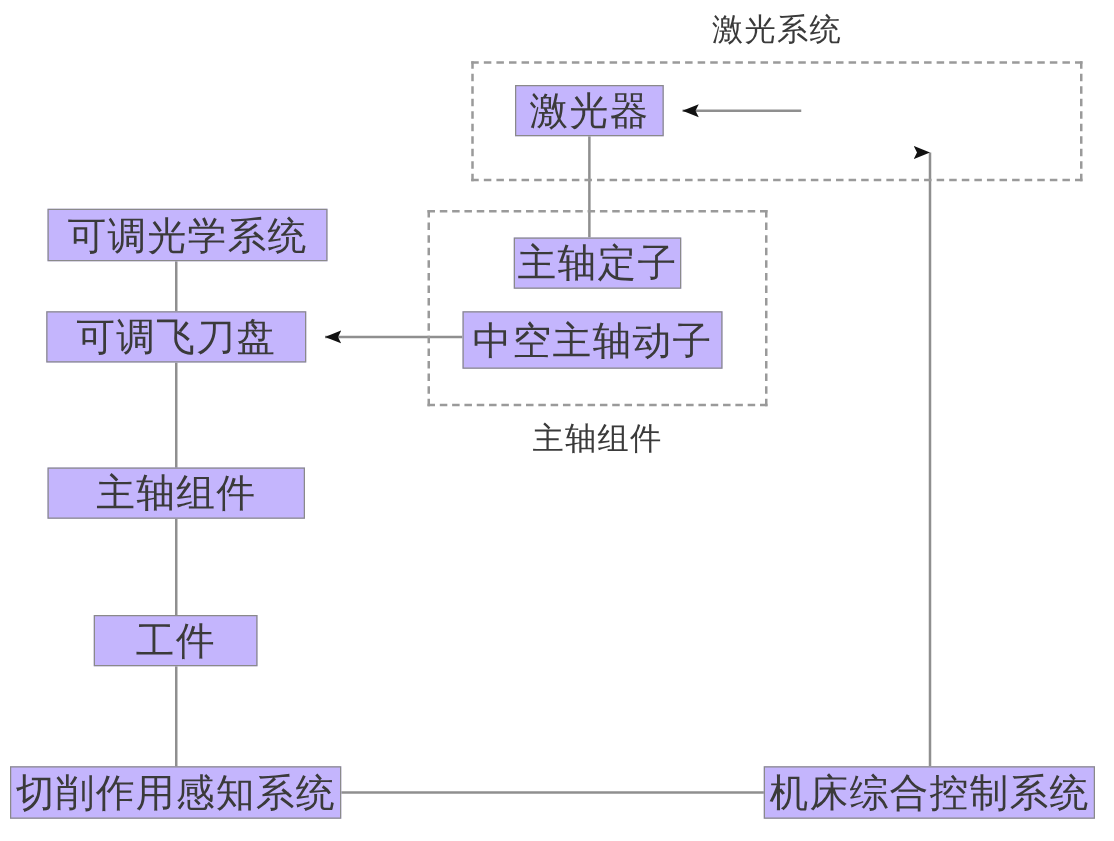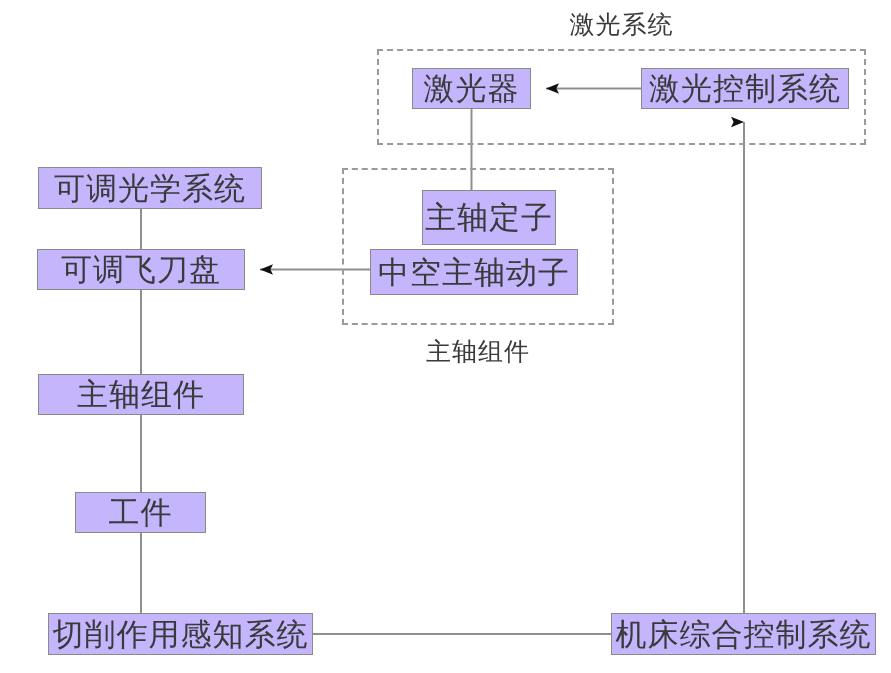--- a/index.html
+++ b/index.html
@@ -100,23 +100,22 @@
       <line x1="273" y1="634" x2="626" y2="634" marker-end="url(#arrow-right)"></line>
 
       <line x1="744" y1="613" x2="744" y2="122" marker-end="url(#arrow-up)"></line>
     </g>
   </svg>
 
   <div class="group-label" id="label-laser-system" style="left: 621.5px; top: 12px; transform: translateX(-50%);">激光系统</div>
   <div class="group-label" id="label-spindle-assembly" style="left: 478px; top: 339px; transform: translateX(-50%);">主轴组件</div>
 
   <div class="node-box" id="node-laser" style="left: 412px; top: 68px; width: 119px; height: 41px;">激光器</div>
-  <div class="node-box" id="node-laser-control-system" style="left: 641px; top: 68px; width: 208px; height: 41px;">激光控制系统</div>
-  <div class="node-box" id="node-spindle-stator" style="left: 422px; top: 190px; width: 134px; height: 55px;">主轴定子</div>
+  <div class="node-box" id="node-spindle-stator" style="left: 411px; top: 190px; width: 134px; height: 41px;">主轴定子</div>
   <div class="node-box" id="node-hollow-spindle-rotor" style="left: 370px; top: 249px; width: 208px; height: 46px;">中空主轴动子</div>
   <div class="node-box" id="node-adjustable-optical-system" style="left: 38px; top: 167px; width: 224px; height: 42px;">可调光学系统</div>
   <div class="node-box" id="node-adjustable-fly-cutter-disc" style="left: 37px; top: 249px; width: 208px; height: 41px;">可调飞刀盘</div>
   <div class="node-box" id="node-diamond-tool" style="left: 38px; top: 374px; width: 206px; height: 41px;">主轴组件</div>
   <div class="node-box" id="node-workpiece" style="left: 75px; top: 492px; width: 131px; height: 41px;">工件</div>
-  <div class="node-box" id="node-cutting-sensing-system" style="left: 8px; top: 613px; width: 265px; height: 42px; margin-left: 40px;">切削作用感知系统</div>
+  <div class="node-box" id="node-cutting-sensing-system" style="left: 8px; top: 613px; width: 265px; height: 42px;">切削作用感知系统</div>
   <div class="node-box" id="node-machine-control-system" style="left: 611px; top: 613px; width: 265px; height: 42px;">机床综合控制系统</div>
 
 </div>
 
 </body></html>

